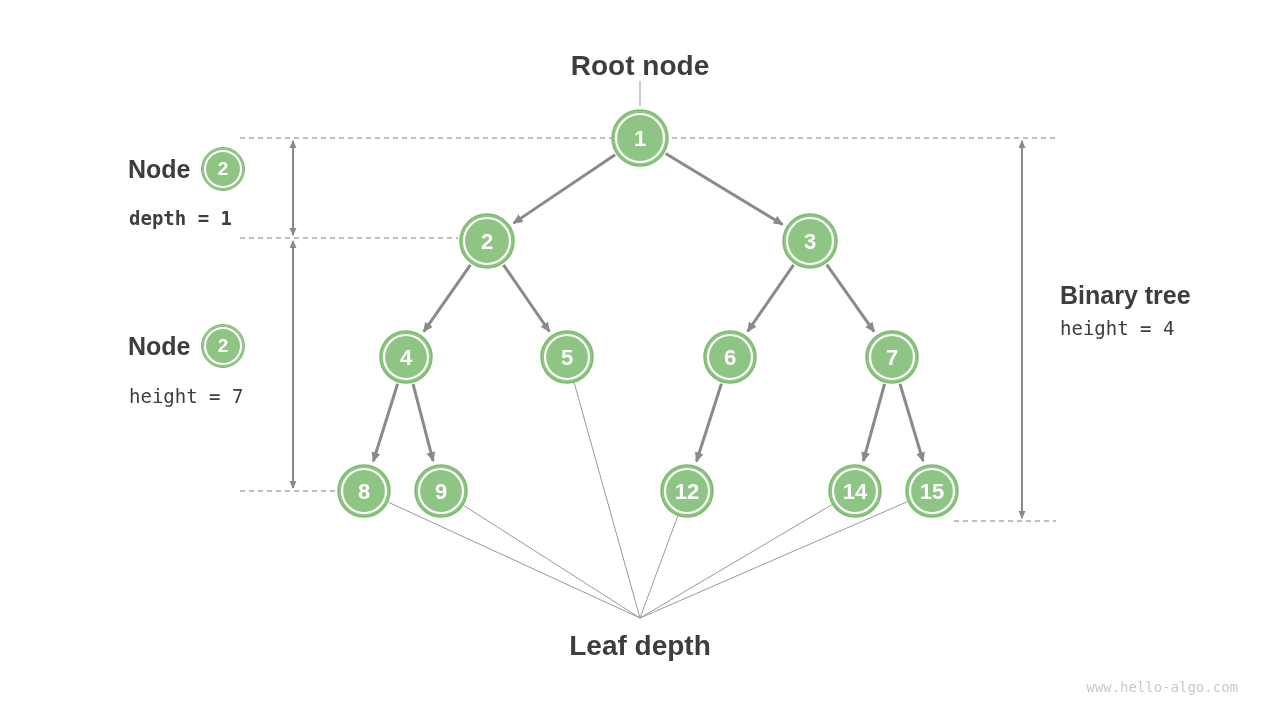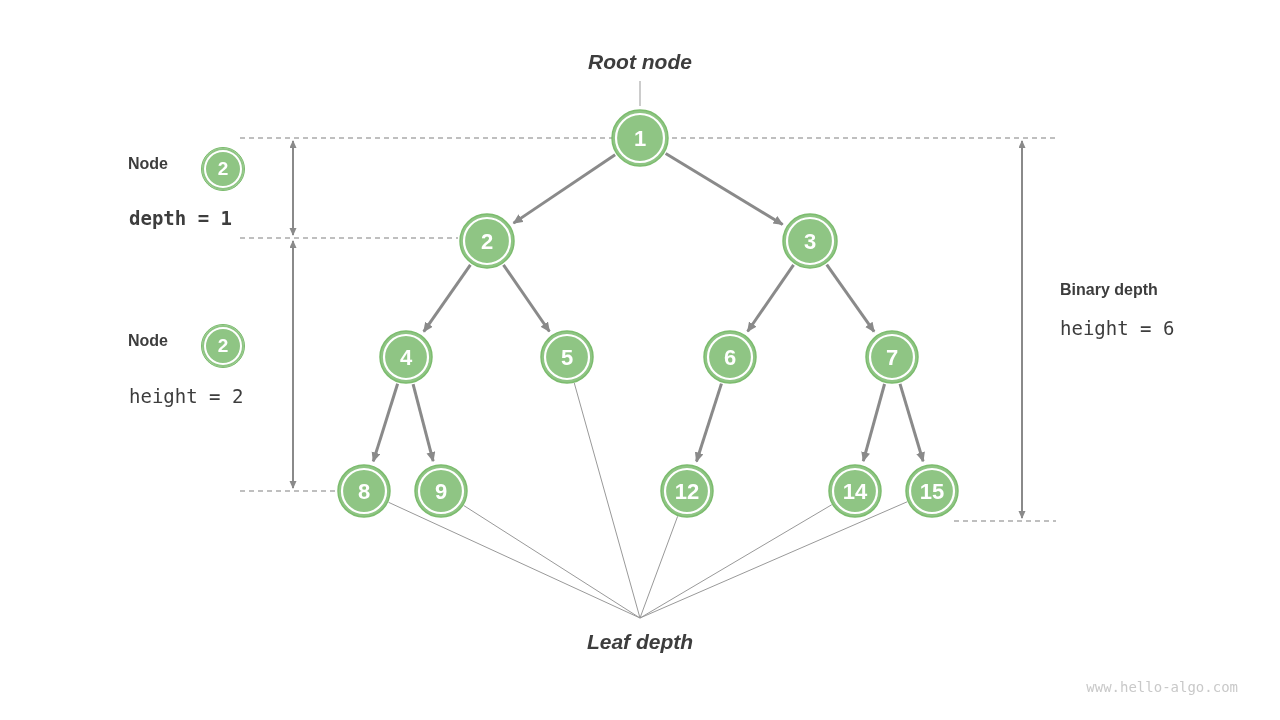--- a/index.html
+++ b/index.html
@@ -8,33 +8,33 @@
     width: 1280px; height: 720px;
     background: #ffffff;
     overflow: hidden;
     font-family: "Liberation Sans", sans-serif;
   }
   #tree-svg { position: absolute; left: 0; top: 0; }
   .lbl-bold {
     position: absolute;
     font-family: "Liberation Sans", sans-serif;
     font-weight: 700;
-    font-size: 16px;
+    font-size: 25px;
     color: #3D3D3D;
     white-space: nowrap;
   }
   .lbl-mono {
     position: absolute;
     font-family: "DejaVu Sans Mono", "Liberation Mono", monospace;
     font-size: 19px;
     color: #3D3D3D;
     white-space: nowrap;
   }
   .center-x { transform: translateX(-50%); }
-  .title-size { font-size: 21px; font-style: italic; }
+  .title-size { font-size: 28px; }
   .badge {
     position: absolute;
     width: 42px; height: 42px;
     border-radius: 50%;
     background: #8FC584;
     border: 1.5px solid #7CBC6E;
     box-shadow: inset 0 0 0 2px #8FC584, inset 0 0 0 4px #ffffff;
     display: flex; align-items: center; justify-content: center;
     color: #ffffff;
     font-family: "Liberation Sans", sans-serif;
@@ -157,23 +157,23 @@
 
   <div>
     <div class="lbl-bold" style="left:128px; top:155px;">Node</div>
     <div class="badge" style="left:201px; top:147px;">2</div>
     <div class="lbl-mono" style="left:129px; top:207px;font-weight:bold;">depth = 1</div>
   </div>
 
   <div>
     <div class="lbl-bold" style="left:128px; top:332px;">Node</div>
     <div class="badge" style="left:201px; top:324px;">2</div>
-    <div class="lbl-mono" style="left:129px; top:385px;">height = 2</div>
+    <div class="lbl-mono" style="left:129px; top:385px;">height = 7</div>
   </div>
 
   <div>
-    <div class="lbl-bold" style="left:1060px; top:281px;">Binary depth</div>
-    <div class="lbl-mono" style="left:1060px; top:317px;">height = 6</div>
+    <div class="lbl-bold" style="left:1060px; top:281px;">Binary tree</div>
+    <div class="lbl-mono" style="left:1060px; top:317px;">height = 4</div>
   </div>
 
   <div class="watermark" style="right:42px; top:679px;">www.hello-algo.com</div>
 
 </div>
 
 </body></html>

